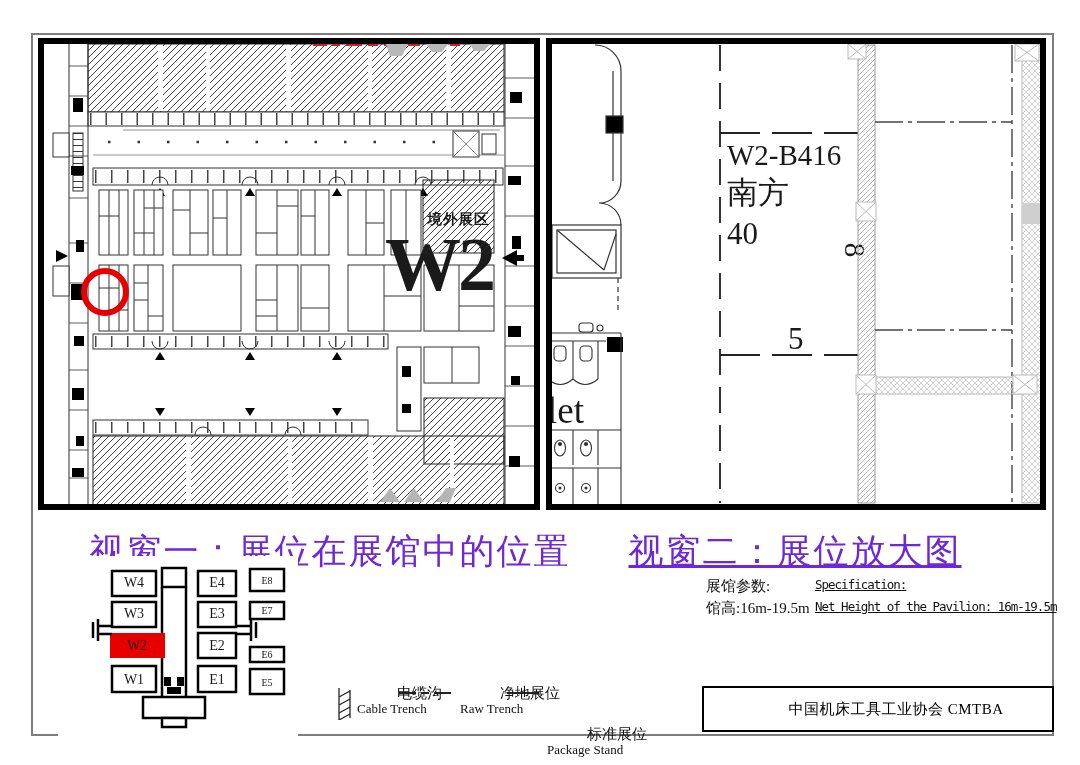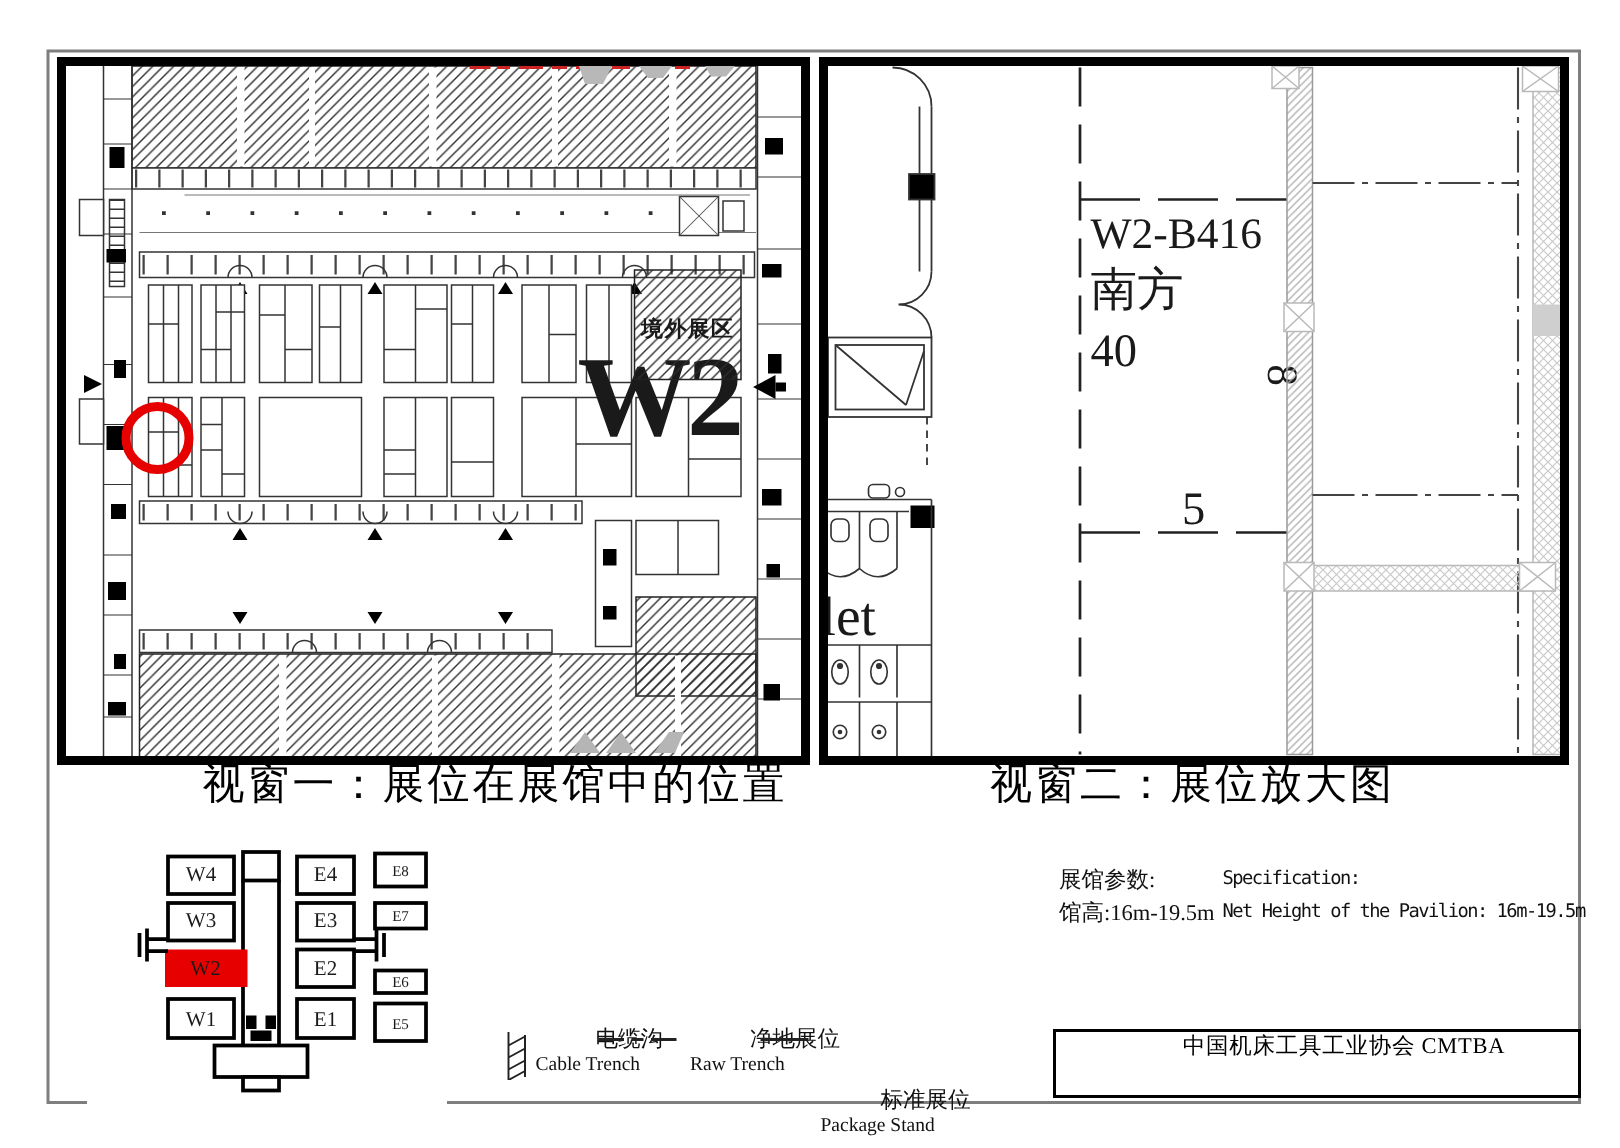--- a/index.html
+++ b/index.html
@@ -4,40 +4,40 @@
 <style>
   html,body{margin:0;padding:0;background:#fff;}
   .page{position:relative;width:1080px;height:765px;background:#fff;overflow:hidden;
         font-family:"Liberation Serif",serif;}
   .sheet-border{position:absolute;left:31px;top:33px;width:1019px;height:699px;
         border:2px solid #7e7e7e;}
   .panel{position:absolute;background:#fff;}
   .panel svg{display:block;}
   .p1{left:38px;top:38px;width:502px;height:472px;}
   .p2{left:546px;top:38px;width:500px;height:472px;}
-  .caption{position:absolute;top:504px;font-size:28px;color:#000000;letter-spacing:2px;
+  .caption{position:absolute;top:528px;font-size:35px;color:#6d28d9;letter-spacing:2px;
         text-align:center;white-space:nowrap;}
   .cap1{left:70px;width:520px;}
-  .cap2{left:600px;width:390px;}
+  .cap2{left:600px;width:390px;text-decoration:underline;}
   .minimap{position:absolute;left:58px;top:556px;}
   .leg-sym{position:absolute;}
   .leg-text{position:absolute;line-height:1.05;}
   .leg-text .zh{font-size:15px;color:#111;margin-left:40px;}
   .leg-text .en{font-size:13px;color:#111;}
   .specs{position:absolute;left:706px;top:577px;color:#111;}
   .spec-row{display:flex;height:22px;align-items:flex-start;}
   .spec-zh{width:109px;font-size:15px;white-space:nowrap;}
-  .spec-en{font-size:12.5px;font-family:"DejaVu Sans Mono",monospace;letter-spacing:-1px;white-space:nowrap;}
+  .spec-en{font-size:12.5px;font-family:"DejaVu Sans Mono",monospace;letter-spacing:-1px;white-space:nowrap;text-decoration:underline;}
   .titleblock{position:absolute;left:702px;top:686px;width:352px;height:46px;
         border:2px solid #000;display:flex;box-sizing:border-box;}
   .tb-cell1{width:152px;border-right:2px solid #000;display:flex;flex-direction:column;
         justify-content:center;align-items:center;}
   .tb-line-en{font-size:13px;font-family:"DejaVu Sans Mono",monospace;letter-spacing:-0.5px;white-space:nowrap;}
   .tb-line-zh{font-size:14px;white-space:nowrap;}
-  .tb-cell2{flex:1;display:flex;justify-content:center;margin-left:36px;}
+  .tb-cell2{flex:1;display:flex;justify-content:center;align-items:center;margin-left:36px;}
   .tb-org{font-size:15px;white-space:nowrap;letter-spacing:0.5px;}
   svg text{font-family:"Liberation Serif",serif;fill:#1a1a1a;}
 </style>
 </head>
 <body>
 
 <div class="page">
 
   <div class="sheet-border"></div>
 

